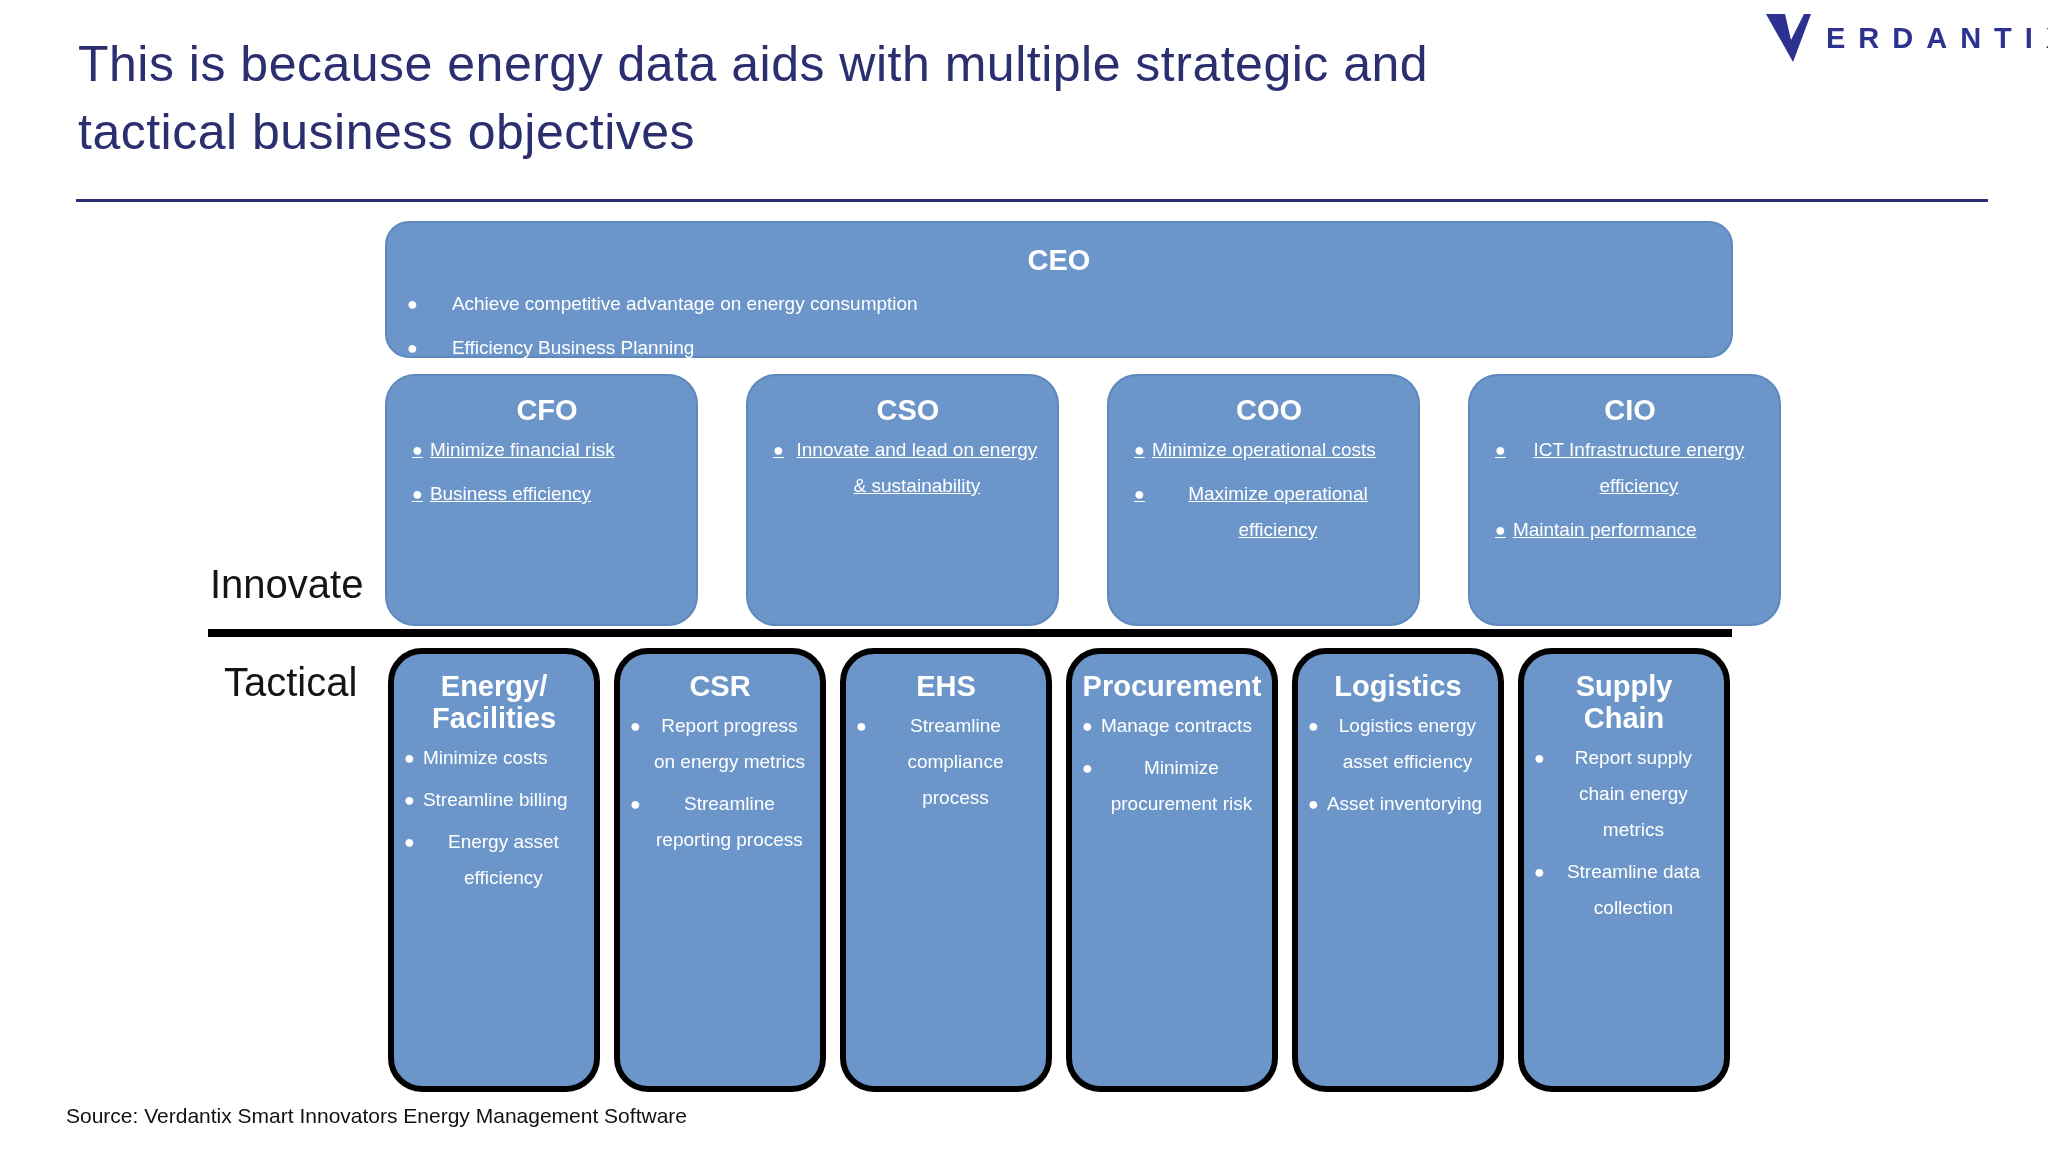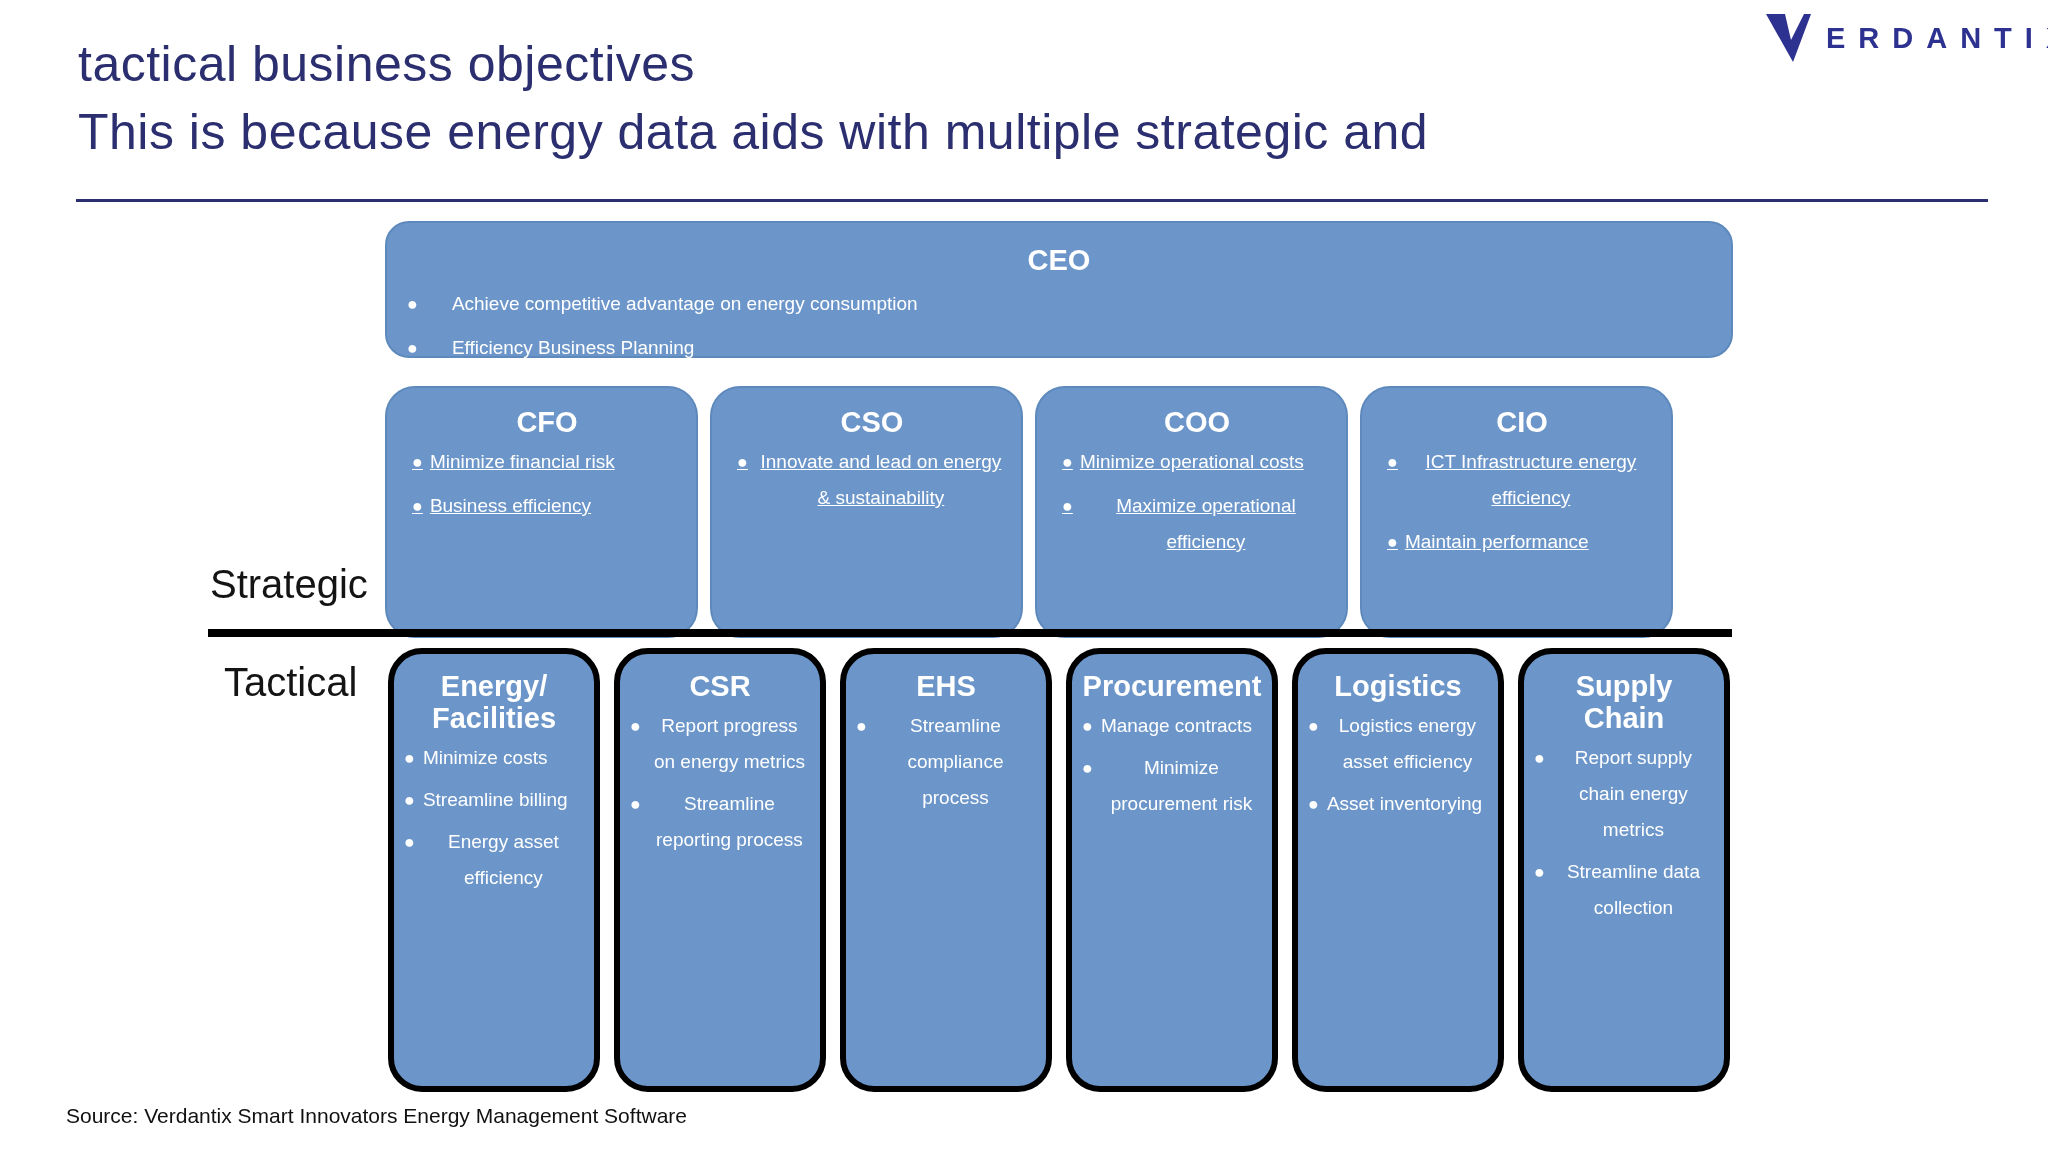--- a/index.html
+++ b/index.html
@@ -32,21 +32,21 @@
   .bullet{display:flex;font-size:19px;line-height:36px;margin-bottom:10px;text-align:center;}
   .bullet::before{content:"●";font-size:18px;line-height:36px;flex:0 0 auto;}
 
   
   .ceo-box{left:385px;top:221px;width:1348px;height:137px;border-radius:24px;padding-top:21px;}
   .ceo-box .bullets{margin:8px 0 0 20px;}
   .ceo-box .bullet{margin-bottom:4px;line-height:40px;}
   .ceo-box .bullet::before{line-height:40px;margin-right:34px;}
 
   
-  .strategic-row{position:absolute;left:385px;top:386px;display:flex;gap:12px;}
+  .strategic-row{position:absolute;left:385px;top:374px;display:flex;gap:48px;}
   .strategic-row .sbox{
     position:relative;flex:0 0 313px;height:252px;border-radius:30px;
     background:#6C96C9;border:2px solid #5E89BC;color:#fff;box-sizing:border-box;
     padding:18px 14px 0 25px;
   }
   .strategic-row .bullets{margin-top:6px;text-decoration:underline;}
   .strategic-row .bullet{margin-bottom:8px;}
   .strategic-row .bullet::before{margin-right:7px;}
 
   
@@ -68,22 +68,22 @@
 
   
   .source-line{position:absolute;left:66px;top:1104px;font-size:21px;color:#111111;}
 </style>
 </head>
 <body>
 
 <div class="slide">
 
   <div class="page-title">
+    <div>This is because energy data aids with multiple strategic and</div>
     <div>tactical business objectives</div>
-    <div>This is because energy data aids with multiple strategic and</div>
   </div>
 
   <div class="logo">
     <span>
       <svg viewBox="0 0 50 50" xmlns="http://www.w3.org/2000/svg">
         <polygon points="0,2 19,2 25,28 38,2 45,2 27,50" fill="#2D3190"></polygon>
       </svg>
     </span>
     <span class="logo-letters">ERDANTIX</span>
   </div>
@@ -139,21 +139,21 @@
         <div class="bullet">
             <span>ICT Infrastructure energy efficiency</span>
           </div>
         <div class="bullet">
             <span>Maintain performance</span>
           </div>
       </div>
     </div>
   </div>
 
-  <div class="side-label label-strategic">Strategic</div>
+  <div class="side-label label-strategic">Innovate</div>
   <div class="hdivider"></div>
   <div class="side-label label-tactical">Tactical</div>
 
   <div class="tactical-row">
     <div class="tbox">
       <div class="box-title">Energy/ Facilities</div>
       <div class="bullets">
         <div class="bullet">
             <span>Minimize costs</span>
           </div>

